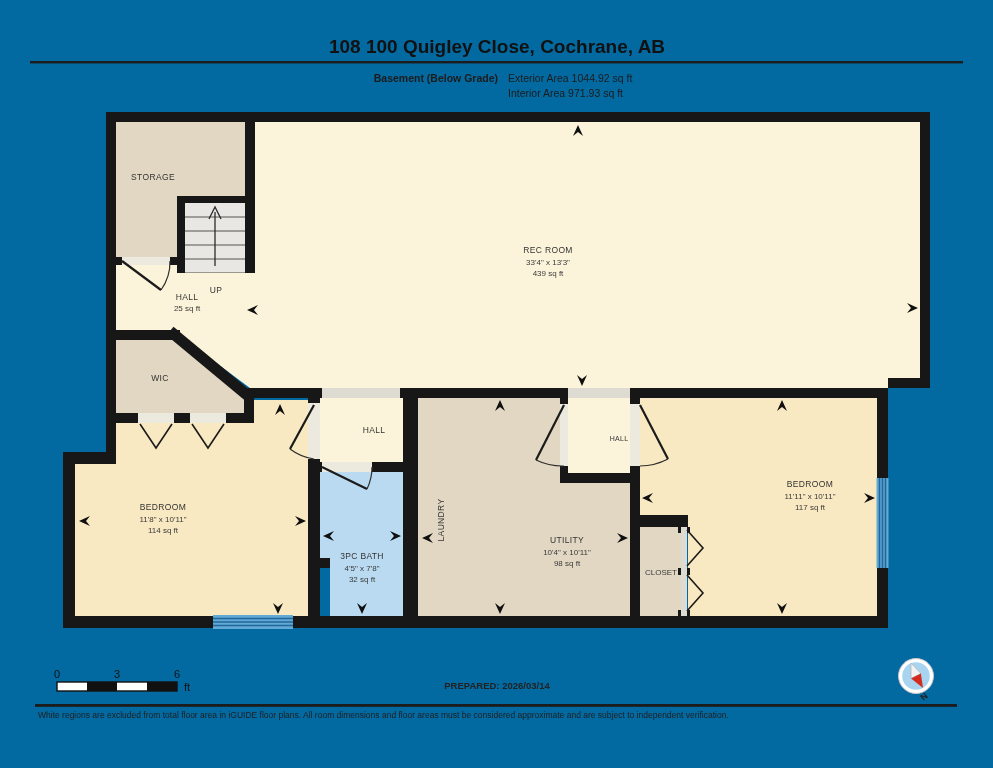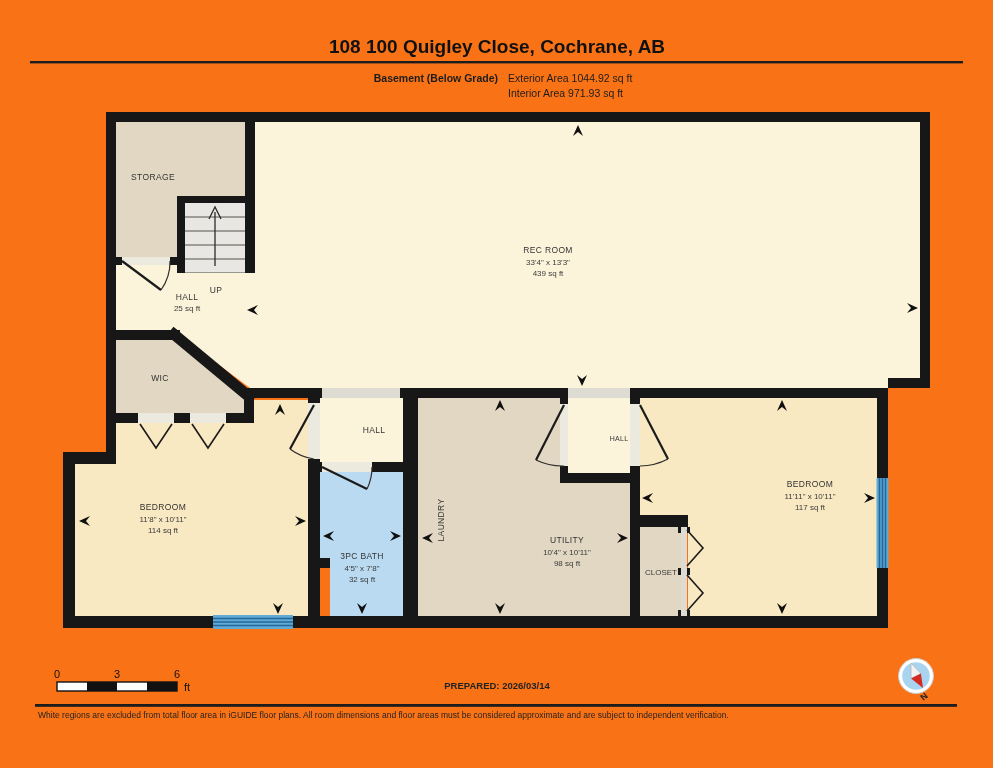--- a/index.html
+++ b/index.html
@@ -1,16 +1,16 @@
 <!DOCTYPE html>
 <html><head>
 <meta charset="utf-8">
 <style>
   html,body{margin:0;padding:0;background:#ffffff;}
-  .page{position:relative;width:993px;height:768px;background:#f97316;overflow:hidden;}
+  .page{position:relative;width:993px;height:768px;background:#0369a1;overflow:hidden;}
   svg{position:absolute;left:0;top:0;}
   svg text{font-family:"Liberation Sans", sans-serif;}
   .title-text{font-size:19px;font-weight:bold;fill:#111;text-anchor:middle;}
   .sub-bold{font-size:10.5px;font-weight:bold;fill:#1c1c1c;text-anchor:end;}
   .sub-reg{font-size:10.5px;fill:#1c1c1c;text-anchor:start;}
   .room-name{font-size:8.5px;fill:#333;letter-spacing:.35px;text-anchor:middle;}
   .room-name-sm{font-size:7px;fill:#333;letter-spacing:.3px;text-anchor:middle;}
   .room-dim{font-size:8px;fill:#3a3a3a;text-anchor:middle;}
   .wall{fill:#171717;}
   .c-cream{fill:#fcf4da;}

